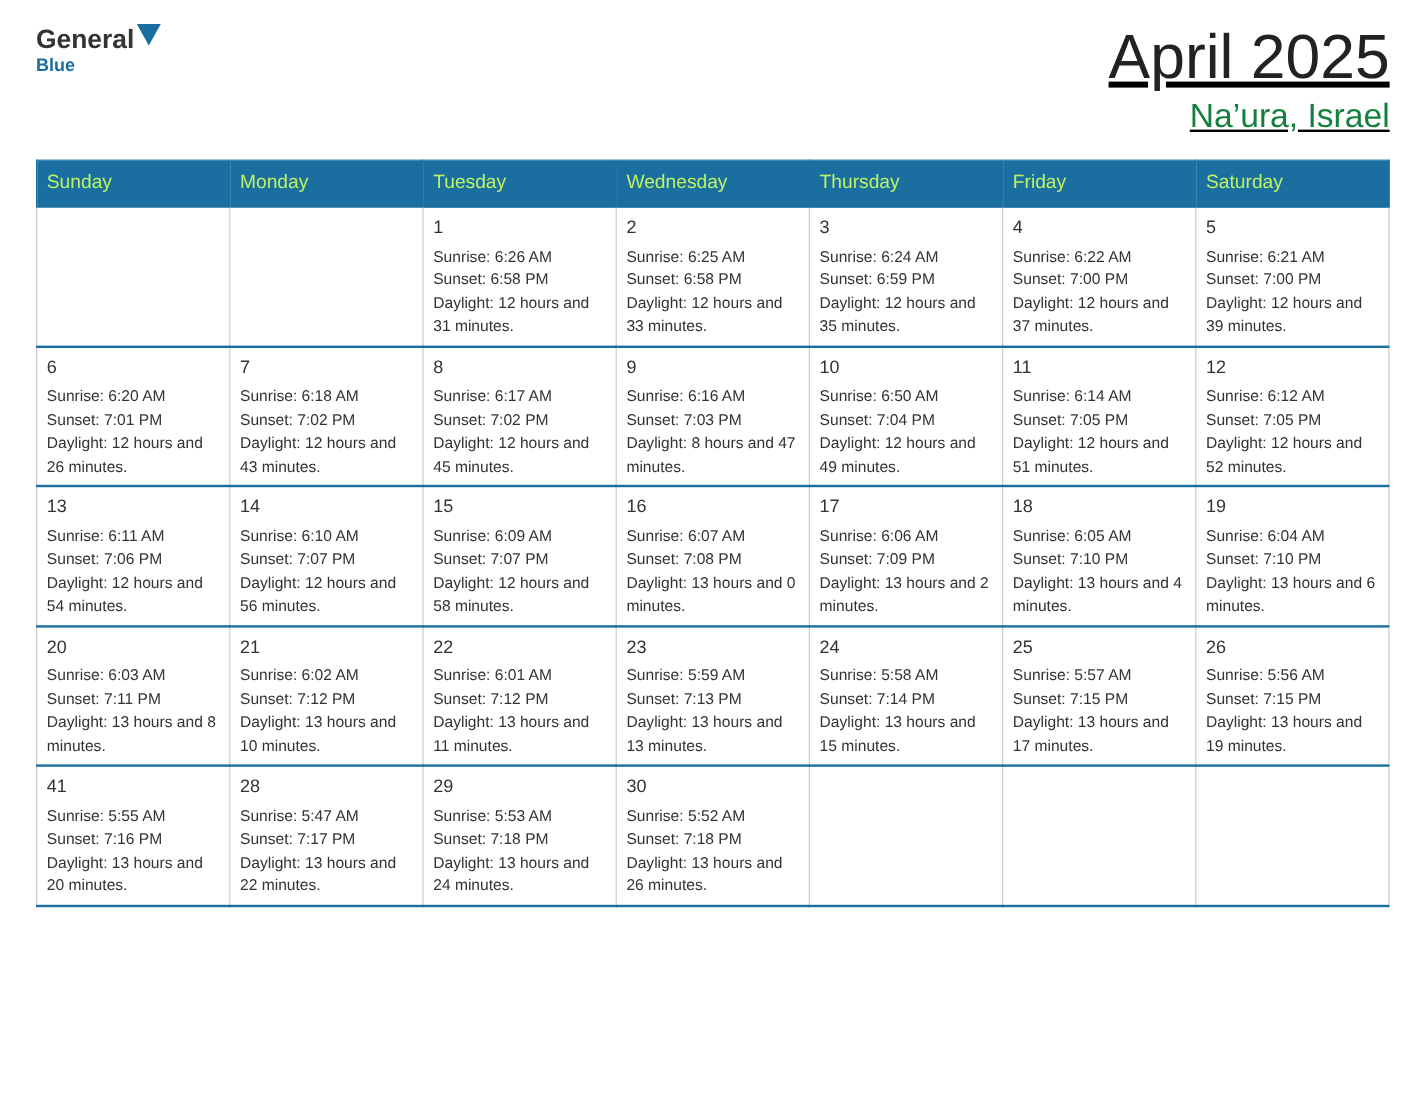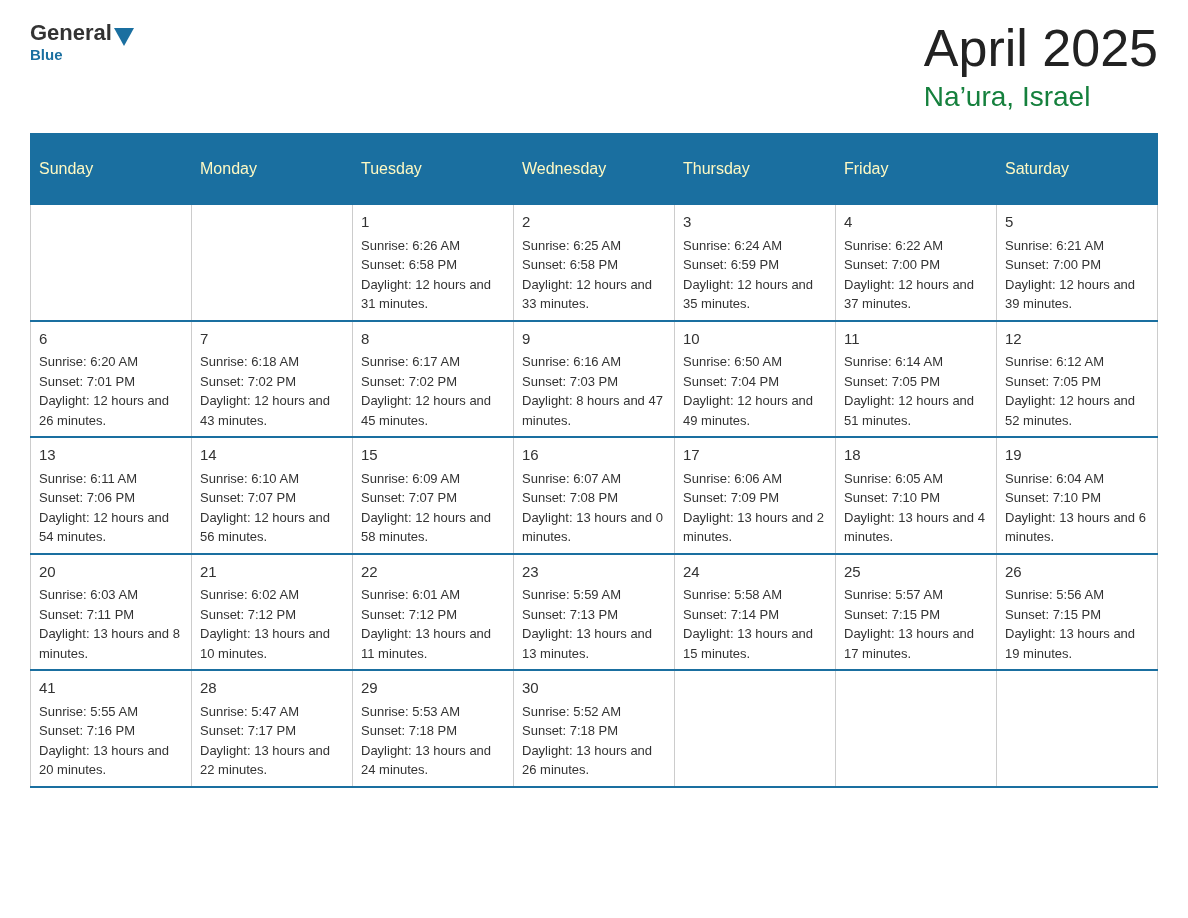--- a/index.html
+++ b/index.html
@@ -19,60 +19,61 @@
     .logo {
       display: flex;
       flex-direction: column;
       align-items: flex-start;
     }
     .logo-text {
       font-size: 22px;
       font-weight: bold;
       color: #333;
       display: flex;
-      align-items: flex-end;
+      align-items: flex-start;
     }
     .logo-general { color: #333; }
     .logo-triangle {
       width: 0; height: 0;
       border-left: 10px solid transparent;
       border-right: 10px solid transparent;
       border-top: 18px solid #1a6fa0;
       display: inline-block;
       margin: 0 2px;
       vertical-align: middle;
     }
     .logo-blue {
       color: #1a6fa0;
       font-size: 15px;
       font-weight: bold;
     }
     .title-section {
-      text-align: left;
+      text-align: right;
+      text-decoration: underline;
     }
     .month-title {
       font-size: 52px;
       font-weight: 300;
       color: #222;
       line-height: 1.1;
     }
     .location {
       font-size: 28px;
       color: #15803d;
       margin-top: 4px;
     }
     table {
       width: 100%;
       border-collapse: collapse;
       table-layout: fixed;
     }
     thead tr th {
       background-color: #1a6fa0;
-      color: #fef9c3;
-      padding: 26px 8px;
+      color: #bef264;
+      padding: 10px 8px;
       font-size: 16px;
       font-weight: normal;
       text-align: left;
       border: 1px solid #1a6fa0;
     }
     tbody tr td {
       border: 1px solid #ccc;
       vertical-align: top;
       padding: 6px 8px;
       height: 100px;

